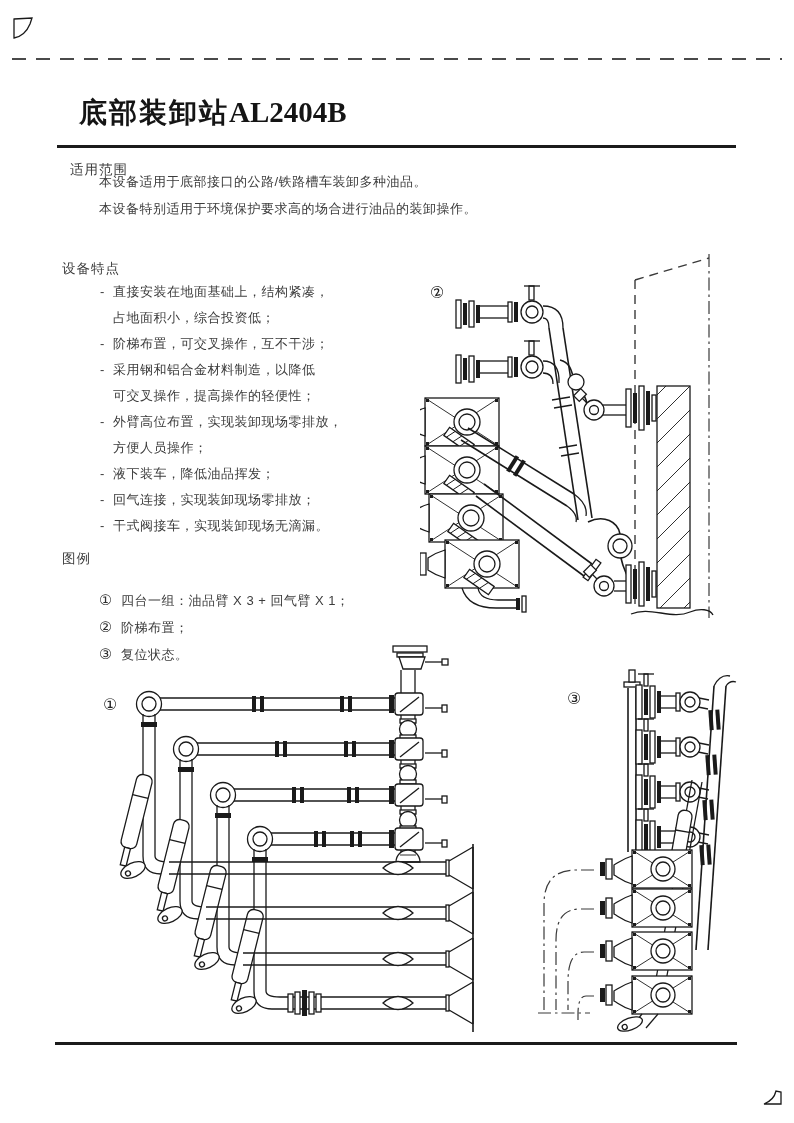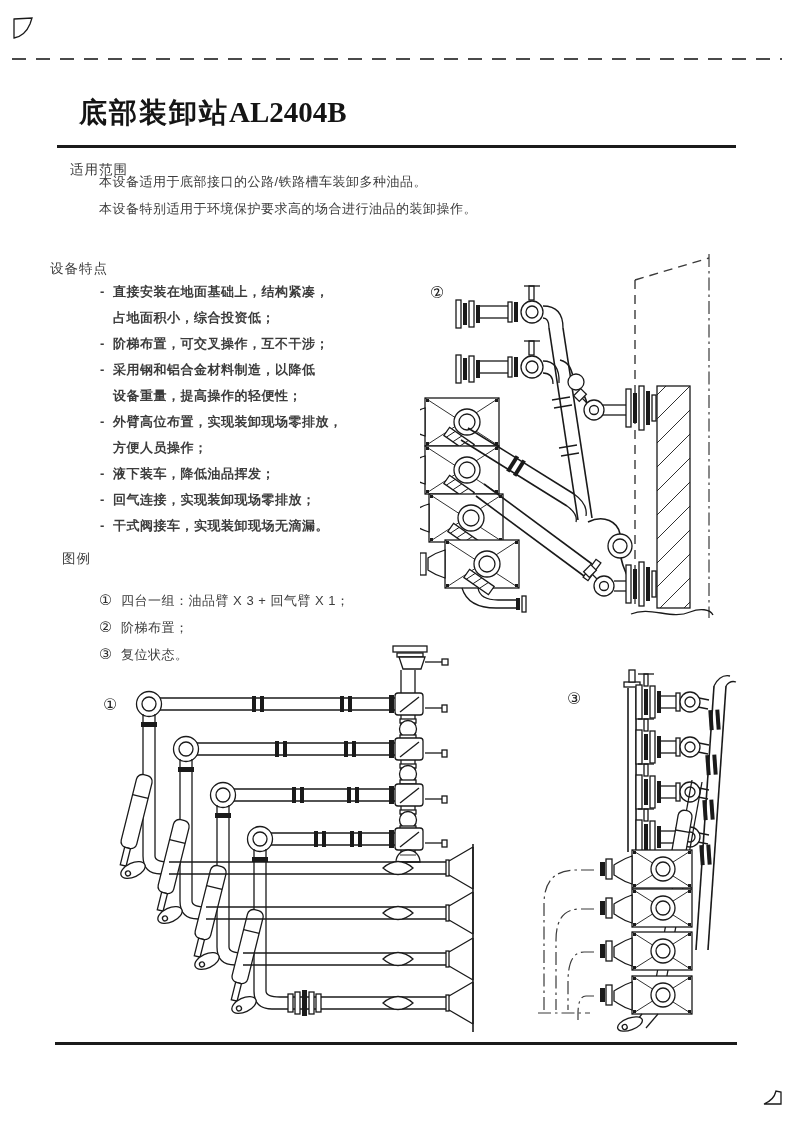--- a/index.html
+++ b/index.html
@@ -14,22 +14,22 @@
   #title-rule{left:57px;top:145px;width:679px;height:3px;background:#1b1b1b;}
   #bottom-rule{left:55px;top:1042px;width:682px;height:3px;background:#1b1b1b;}
   
   #title{left:79px;top:94px;white-space:nowrap;}
   #title .cn{font-size:28px;font-weight:700;color:#141414;letter-spacing:2px;margin-top:29px;}
   #title .code{font-family:"Liberation Serif","DejaVu Serif",serif;font-size:29px;font-weight:700;color:#141414;margin-left:0;}
   
   .heading{font-size:13.5px;color:#3c3c3c;letter-spacing:1px;}
   #scope-heading{left:62px;top:161px;margin-left:8px;}
   #scope-paras{left:99px;top:168px;line-height:27px;font-size:13px;letter-spacing:0.5px;}
-  #features-heading{left:50px;top:260px;font-family:Liberation Mono, monospace;}
-  #features-list{left:100px;top:279px;line-height:26px;font-size:13px;letter-spacing:0.5px;font-weight:bold;}
+  #features-heading{left:62px;top:260px;font-family:Liberation Mono, monospace;}
+  #features-list{left:100px;top:279px;line-height:26px;font-size:13px;letter-spacing:0.5px;}
   .f-row{white-space:nowrap;}
   .f-row .dash{display:inline-block;width:13px;}
   .f-row.cont{padding-left:13px;}
   #legend-heading{left:62px;top:550px;}
   #legend-list{left:99px;top:587px;line-height:27px;font-size:13px;letter-spacing:0.5px;}
   .l-row{white-space:nowrap;}
   .l-row .mk{display:inline-block;width:22px;font-size:14.5px;color:#2e2e2e;}
   
   .fig-label{font-size:16px;color:#222;}
   #fig2-label{left:430px;top:283px;transform:rotate(-12deg);}
@@ -67,21 +67,21 @@
     <div>本设备适用于底部接口的公路/铁路槽车装卸多种油品。</div>
     <div>本设备特别适用于环境保护要求高的场合进行油品的装卸操作。</div>
   </div>
 
   <div id="features-heading" class="abs heading">设备特点</div>
   <div id="features-list" class="abs">
     <div class="f-row"><span class="dash">-</span><span>直接安装在地面基础上，结构紧凑，</span></div>
     <div class="f-row cont"><span>占地面积小，综合投资低；</span></div>
     <div class="f-row"><span class="dash">-</span><span>阶梯布置，可交叉操作，互不干涉；</span></div>
     <div class="f-row"><span class="dash">-</span><span>采用钢和铝合金材料制造，以降低</span></div>
-    <div class="f-row cont"><span>设备重量，提高操作的轻便性；</span></div>
+    <div class="f-row cont"><span>可交叉操作，提高操作的轻便性；</span></div>
     <div class="f-row"><span class="dash">-</span><span>外臂高位布置，实现装卸现场零排放，</span></div>
     <div class="f-row cont"><span>方便人员操作；</span></div>
     <div class="f-row"><span class="dash">-</span><span>液下装车，降低油品挥发；</span></div>
     <div class="f-row"><span class="dash">-</span><span>回气连接，实现装卸现场零排放；</span></div>
     <div class="f-row"><span class="dash">-</span><span>干式阀接车，实现装卸现场无滴漏。</span></div>
   </div>
 
   <div id="legend-heading" class="abs heading">图例</div>
   <div id="legend-list" class="abs">
     <div class="l-row"><span class="mk">①</span><span>四台一组：油品臂 X 3 + 回气臂 X 1；</span></div>

